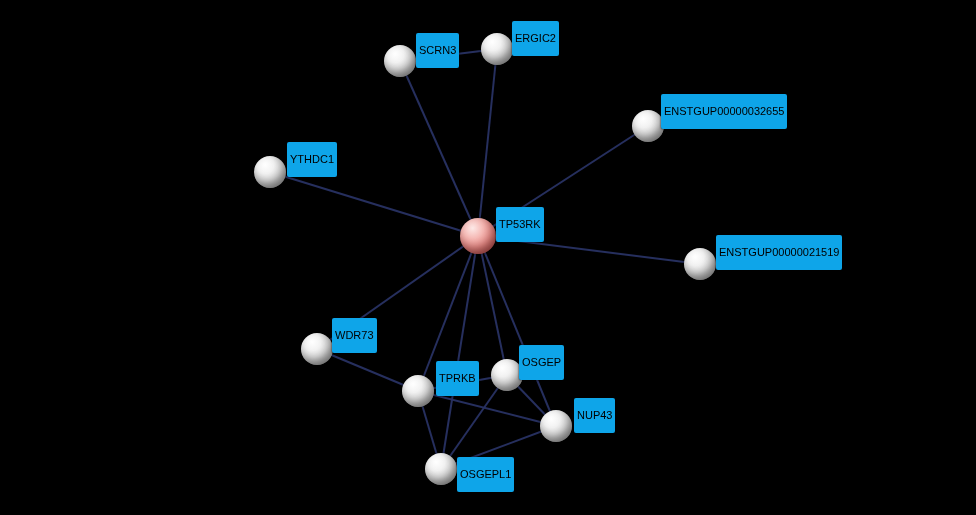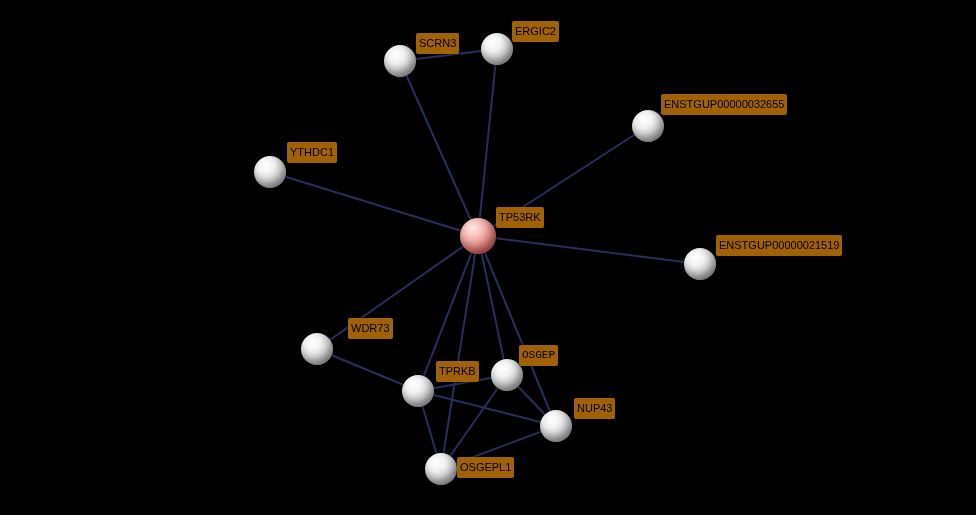--- a/index.html
+++ b/index.html
@@ -30,25 +30,25 @@
   }
   .node-white {
     background: radial-gradient(circle at 35% 28%, #ffffff 0%, #f2f2f2 28%, #d9d9d9 52%, #b4b4b4 75%, #8f8f8f 100%);
   }
   .node-red {
     background: radial-gradient(circle at 35% 28%, #fde9e7 0%, #f5b8b4 30%, #e2827e 58%, #cc5a57 80%, #b34543 100%);
   }
   .label {
     position: absolute;
     z-index: 3;
-    background: #a16207;
+    background: #0ea5e9;
     color: #000000;
     font-size: 11px;
     line-height: 13px;
-    padding: 4px 3px;
+    padding: 11px 3px;
     border-radius: 2px;
     box-shadow: 0 0 2px rgba(0,0,0,0.9);
     white-space: nowrap;
   }
 </style>
 </head>
 <body>
 
 <div id="canvas">
   <svg id="edges" width="976" height="515">
@@ -77,22 +77,22 @@
     <div class="label" style="left: 512px; top: 21px;">ERGIC2</div>
     <div class="node node-white" style="left: 632px; top: 110px; width: 32px; height: 32px;"></div>
     <div class="label" style="left: 661px; top: 94px; text-align: center;">ENSTGUP00000032655</div>
     <div class="node node-white" style="left: 254px; top: 156px; width: 32px; height: 32px;"></div>
     <div class="label" style="left: 287px; top: 142px;">YTHDC1</div>
     <div class="node node-red" style="left: 460px; top: 218px; width: 36px; height: 36px;"></div>
     <div class="label" style="left: 496px; top: 207px;">TP53RK</div>
     <div class="node node-white" style="left: 684px; top: 248px; width: 32px; height: 32px;"></div>
     <div class="label" style="left: 716px; top: 235px;">ENSTGUP00000021519</div>
     <div class="node node-white" style="left: 301px; top: 333px; width: 32px; height: 32px;"></div>
-    <div class="label" style="left: 332px; top: 318px; margin-left: 16px;">WDR73</div>
+    <div class="label" style="left: 332px; top: 318px;">WDR73</div>
     <div class="node node-white" style="left: 491px; top: 359px; width: 32px; height: 32px;"></div>
-    <div class="label" style="left: 519px; top: 345px; font-family: Liberation Mono, monospace;">OSGEP</div>
+    <div class="label" style="left: 519px; top: 345px;">OSGEP</div>
     <div class="node node-white" style="left: 402px; top: 375px; width: 32px; height: 32px;"></div>
     <div class="label" style="left: 436px; top: 361px;">TPRKB</div>
     <div class="node node-white" style="left: 540px; top: 410px; width: 32px; height: 32px;"></div>
     <div class="label" style="left: 574px; top: 398px;">NUP43</div>
     <div class="node node-white" style="left: 425px; top: 453px; width: 32px; height: 32px;"></div>
     <div class="label" style="left: 457px; top: 457px;">OSGEPL1</div>
   </div>
 
 </body></html>

